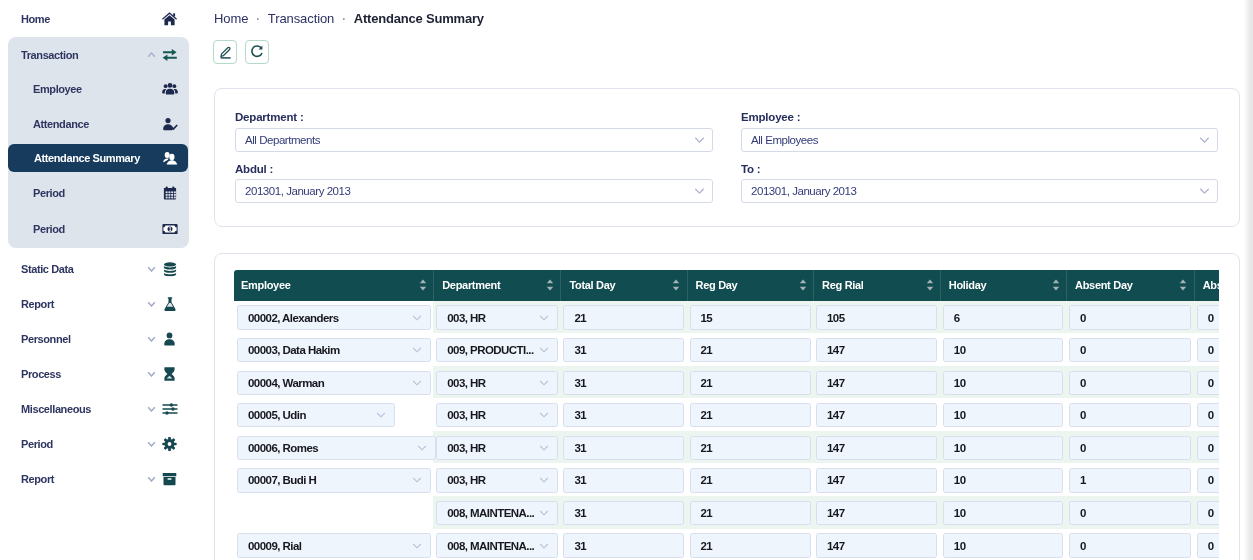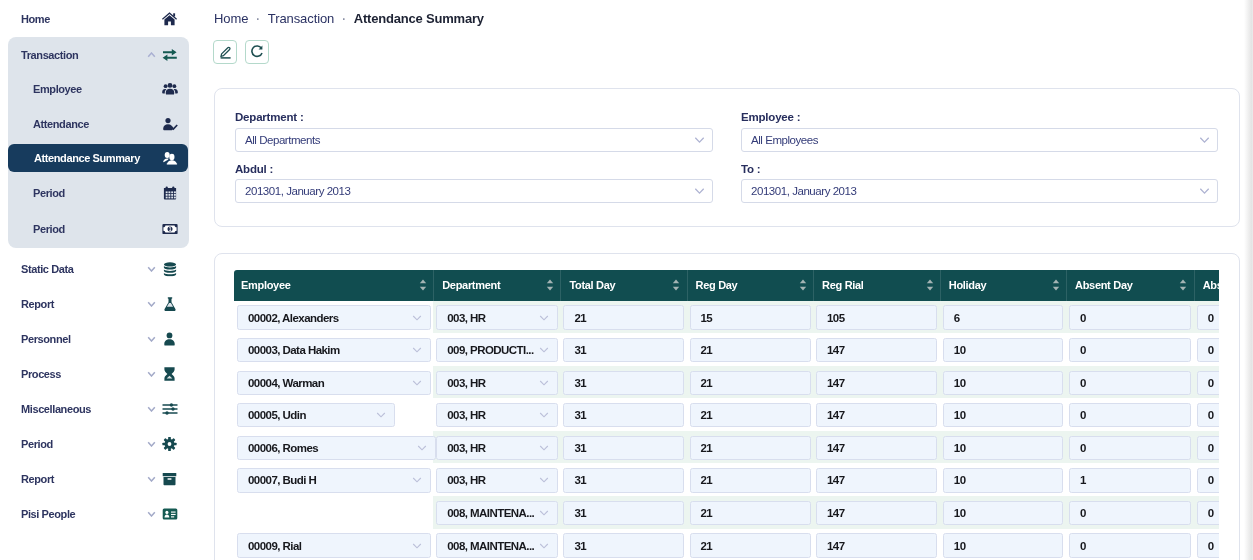--- a/index.html
+++ b/index.html
@@ -219,34 +219,20 @@
     </div>
 <div class="sitem " style="top:464.5px">
       <span class="stext" style="left:21px">Report</span>
       <span class="schev"><svg width="9" height="6" viewBox="0 0 9 6" style="">
           <path d="M1.2 1.2 L4.5 5 L7.8 1.2" fill="none" stroke="#a3aac8" stroke-width="1.5"></path>
         </svg></span>
       <span class="sicon"><svg width="15" height="14" viewBox="0 0 15 14" style="">
           <rect x="0.7" y="0.9" width="13.6" height="3.3" rx="0.5" fill="#16494f"></rect>
           <path d="M1.5 5 h12 v7.2 c0 .6-.5 1.1-1.1 1.1 H2.6 c-.6 0-1.1-.5-1.1-1.1 z" fill="#16494f"></path>
           <rect x="5.4" y="6.3" width="4.2" height="1.4" rx="0.7" fill="#ffffff"></rect>
-        </svg></span>
-    </div>
-<div class="sitem " style="top:499.5px">
-      <span class="stext" style="left:21px">Pisi People</span>
-      <span class="schev"><svg width="9" height="6" viewBox="0 0 9 6" style="">
-          <path d="M1.2 1.2 L4.5 5 L7.8 1.2" fill="none" stroke="#a3aac8" stroke-width="1.5"></path>
-        </svg></span>
-      <span class="sicon"><svg width="16" height="13" viewBox="0 0 16 13" style="">
-          <rect x="0.7" y="0.9" width="14.6" height="11.2" rx="1.5" fill="#155a52"></rect>
-          <circle cx="4.9" cy="4.9" r="1.55" fill="#ffffff"></circle>
-          <path d="M2.5 9.9 c0-1.6 1.1-2.8 2.4-2.8 s2.4 1.2 2.4 2.8 z" fill="#ffffff"></path>
-          <rect x="9" y="4" width="4.6" height="1.15" fill="#ffffff"></rect>
-          <rect x="9" y="6.4" width="4.6" height="1.15" fill="#ffffff"></rect>
-          <rect x="9" y="8.8" width="3.2" height="1.15" fill="#ffffff"></rect>
         </svg></span>
     </div>
 </div>
 <div id="crumb">Home<span class="dot">·</span>Transaction<span class="dot">·</span><span class="cur">Attendance Summary</span></div>
 <div class="tbtn" style="left:213px">
     <svg width="15" height="15" viewBox="0 0 15 15" style="">
       <path d="M3.6 9.9 L9.8 3.7 a1.25 1.25 0 0 1 1.8 0 l0 0 a1.25 1.25 0 0 1 0 1.8 L5.4 11.7 l-2.4.6.6-2.4 z" fill="none" stroke="#1d4e50" stroke-width="1.25"></path>
       <line x1="2.6" y1="13.9" x2="12.6" y2="13.9" stroke="#1d4e50" stroke-width="1.5"></line>
     </svg>
   </div>

